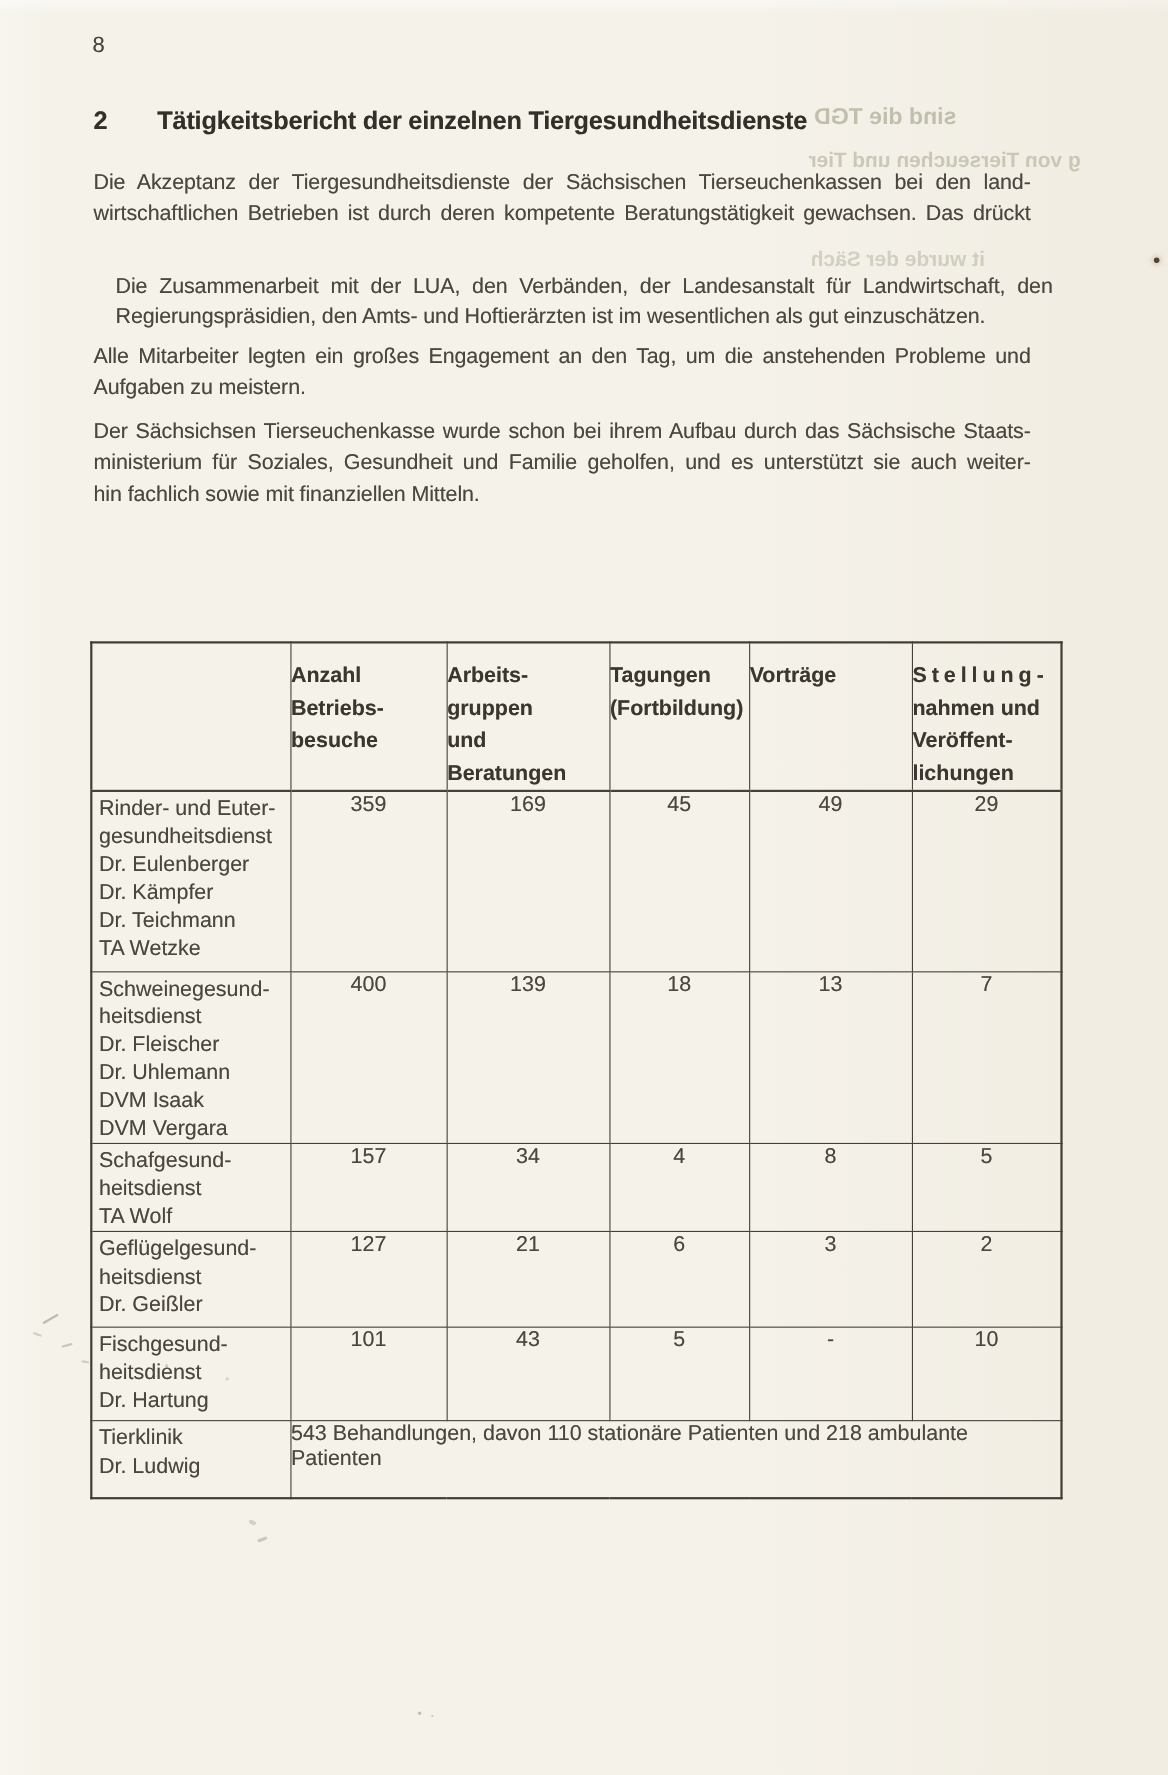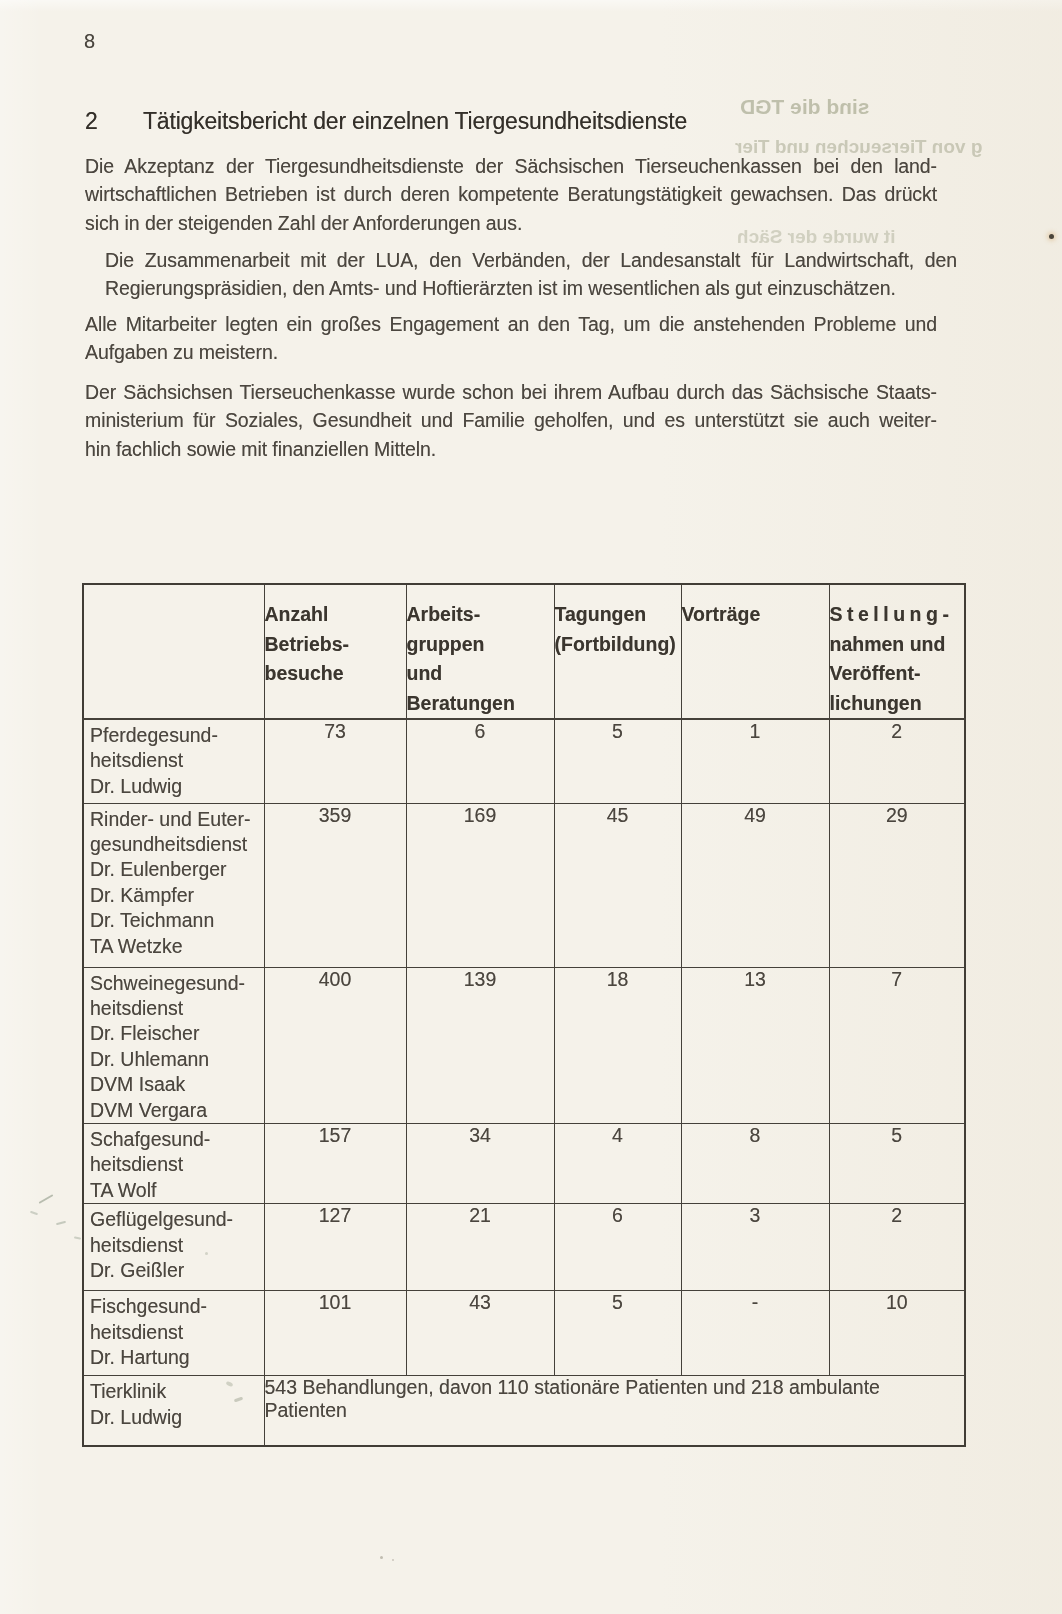--- a/index.html
+++ b/index.html
@@ -17,22 +17,22 @@
       #f5f2ea;
     overflow:hidden;
     color:#49443d;
   }
   .pagenum{
     position:absolute;left:84px;top:30px;
     font-size:20px;color:#4a463f;
     text-shadow:0 0 .5px rgba(70,64,56,.55);
   }
   .h1{
-    position:absolute;left:85px;top:108px;width:860px;
-    font-size:23px;font-weight:400;color:#332f29;
+    position:absolute;left:85px;top:96px;width:860px;
+    font-size:23px;font-weight:700;color:#332f29;
     letter-spacing:-.2px;
     text-shadow:0 0 .6px rgba(50,45,40,.6);
   }
   .h1 .num{display:inline-block;width:58px;}
   .para{
     position:absolute;left:85px;width:852px;
     font-size:19.5px;line-height:28.4px;color:#4b463f;
     letter-spacing:-.1px;
     text-shadow:0 0 .5px rgba(72,66,58,.5);
   }
@@ -85,21 +85,20 @@
 
   <div class="pagenum">8</div>
 
   <div class="h1">
     <span class="num">2</span><span>Tätigkeitsbericht der einzelnen Tiergesundheitsdienste</span>
   </div>
 
   <div class="para" style="top:152px;">
     <div class="pline">Die Akzeptanz der Tiergesundheitsdienste der Sächsischen Tierseuchenkassen bei den land-</div>
     <div class="pline">wirtschaftlichen Betrieben ist durch deren kompetente Beratungstätigkeit gewachsen. Das drückt</div>
-    <div class="pline last">sich in der steigenden Zahl der Anforderungen aus.</div>
   </div>
 
   <div class="para" style="top:246px;margin-left:20px;">
     <div class="pline">Die Zusammenarbeit mit der LUA, den Verbänden, der Landesanstalt für Landwirtschaft, den</div>
     <div class="pline last">Regierungspräsidien, den Amts- und Hoftierärzten ist im wesentlichen als gut einzuschätzen.</div>
   </div>
 
   <div class="para" style="top:310px;">
     <div class="pline">Alle Mitarbeiter legten ein großes Engagement an den Tag, um die anstehenden Probleme und</div>
     <div class="pline last">Aufgaben zu meistern.</div>
@@ -153,34 +152,20 @@
       <td>
             <div class="hcell">
         <div class="sp">Stellung-</div>
         <div>nahmen und</div>
         <div>Veröffent-</div>
         <div>lichungen</div>
       </div>
           </td>
     </tr>
 
-    <tr style="height:84px;">
-      <td>
-            <div class="labels">
-        <div>Pferdegesund-</div>
-        <div>heitsdienst</div>
-        <div>Dr. Ludwig</div>
-      </div>
-          </td>
-      <td class="val">73</td>
-      <td class="val">6</td>
-      <td class="val">5</td>
-      <td class="val">1</td>
-      <td class="val">2</td>
-    </tr>
 
     <tr style="height:164px;">
       <td>
             <div class="labels">
         <div>Rinder- und Euter-</div>
         <div>gesundheitsdienst</div>
         <div>Dr. Eulenberger</div>
         <div>Dr. Kämpfer</div>
         <div>Dr. Teichmann</div>
         <div>TA Wetzke</div>

